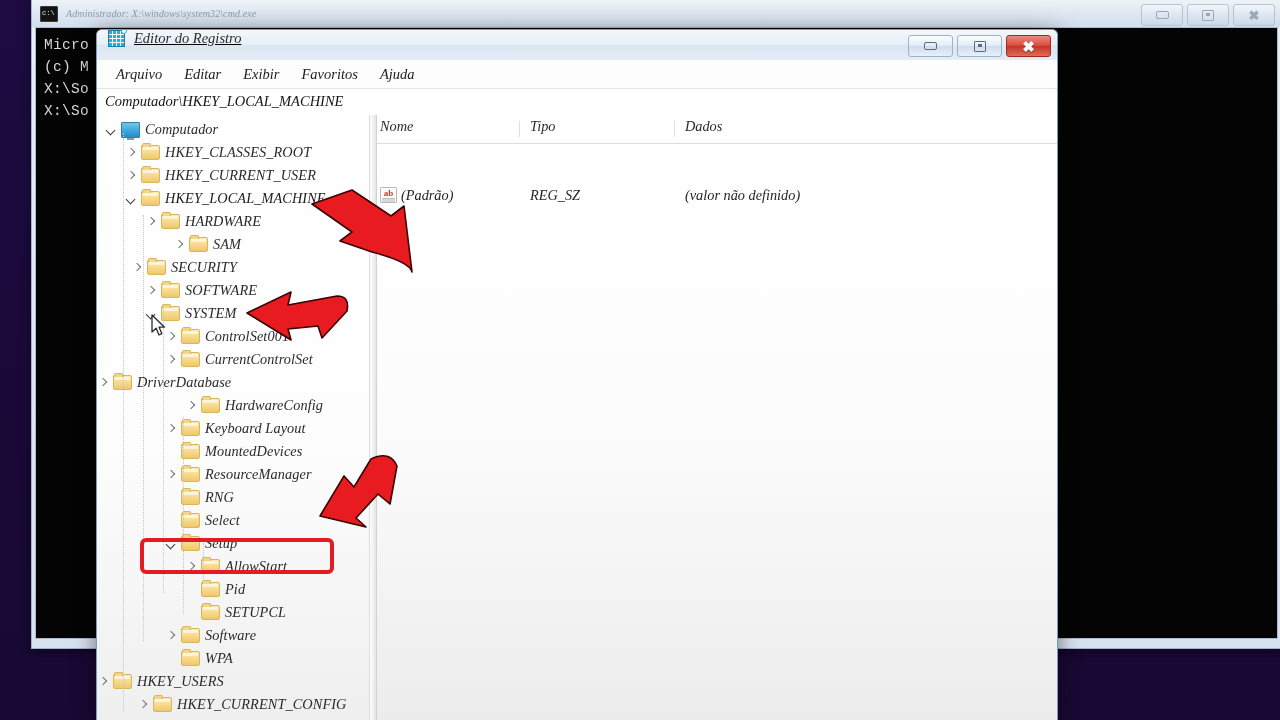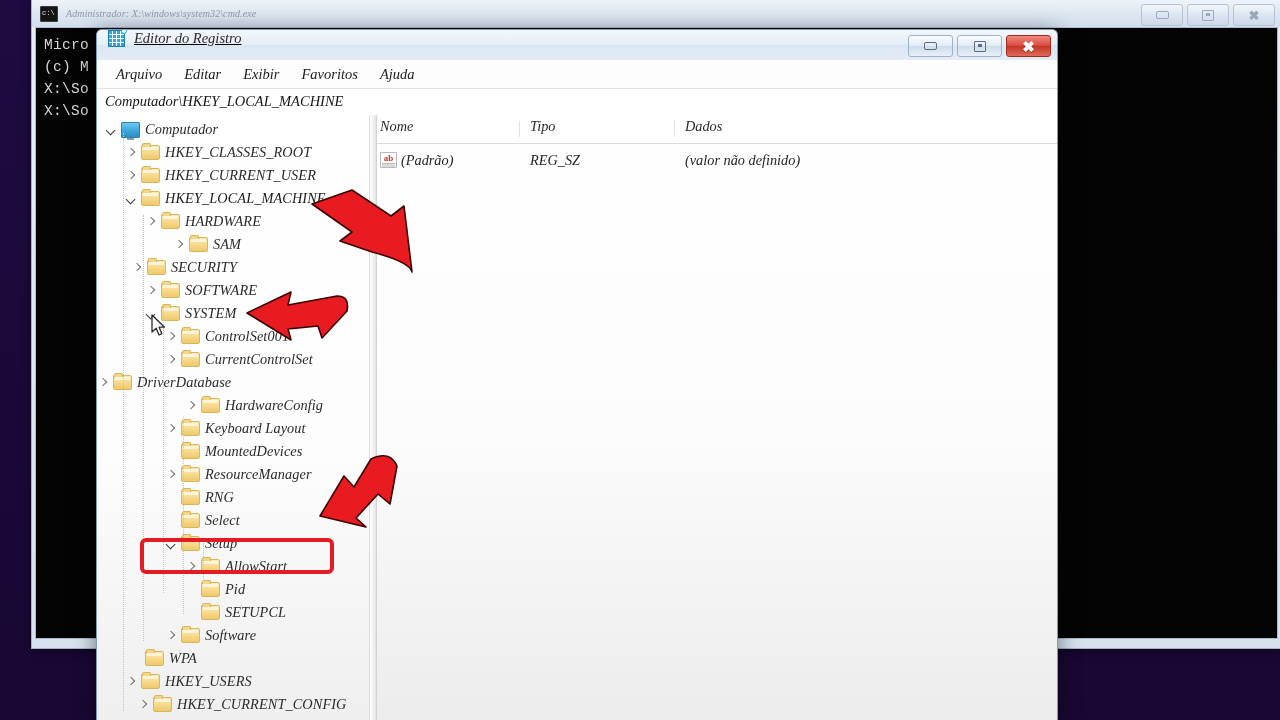--- a/index.html
+++ b/index.html
@@ -209,21 +209,21 @@
     background:#ffffff;
   }
   .lcol{
     font-family:"Liberation Serif", serif;font-style:italic;font-size:14.3px;color:#2a2a2a;
     padding:0 0 5px 10px;position:relative;box-sizing:border-box;
   }
   .lcol:after{
     content:"";position:absolute;right:0;top:3px;bottom:3px;width:1px;background:#e0e0e0;
   }
   .lcol.last:after{display:none;}
-  #list-rows{padding-top:4px;}
+  #list-rows{padding-top:4px;margin-top:35px;}
   .lrow{height:24px;display:flex;align-items:center;cursor:default;}
   .lcell{
     font-family:"Liberation Serif", serif;font-style:italic;font-size:14.3px;color:#242424;
     padding-left:10px;box-sizing:border-box;white-space:nowrap;overflow:hidden;
   }
   .ab-icon{
     width:15px;height:14px;margin-left:10px;margin-right:4px;flex:0 0 auto;position:relative;
     background:#ffffff;border:1px solid #b9b9b9;border-radius:1px;
   }
   .ab-icon span{
@@ -429,26 +429,26 @@
           <div class="trow" style="padding-left: 88px;">
             <span class="exp"></span>
             <span class="folder"></span>
             <span class="tlabel">SETUPCL</span>
           </div>
           <div class="trow" style="padding-left: 68px;">
             <span class="exp closed"></span>
             <span class="folder"></span>
             <span class="tlabel">Software</span>
           </div>
-          <div class="trow" style="padding-left: 32px;">
+          <div class="trow" style="padding-left: 68px;">
             <span class="exp"></span>
             <span class="folder"></span>
             <span class="tlabel">WPA</span>
           </div>
-          <div class="trow" style="padding-left: 28px;">
+          <div class="trow" style="">
             <span class="exp closed"></span>
             <span class="folder"></span>
             <span class="tlabel">HKEY_USERS</span>
           </div>
           <div class="trow" style="padding-left: 40px;">
             <span class="exp closed"></span>
             <span class="folder"></span>
             <span class="tlabel">HKEY_CURRENT_CONFIG</span>
           </div>
           <div class="guide" style="left: 26px; top: 18px; bottom: 10px;"></div>

